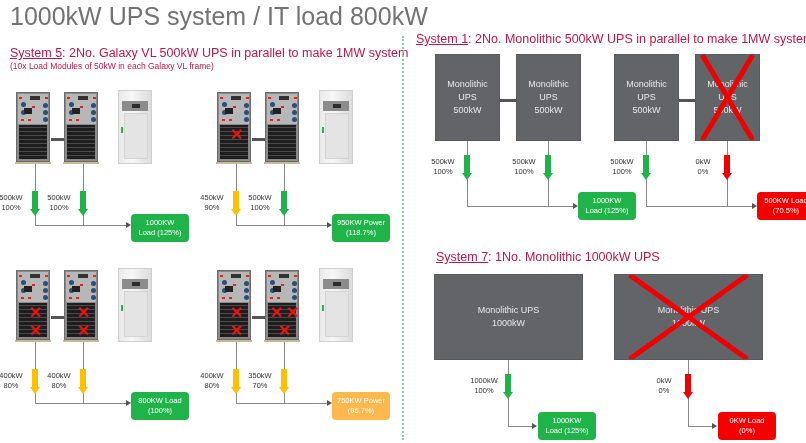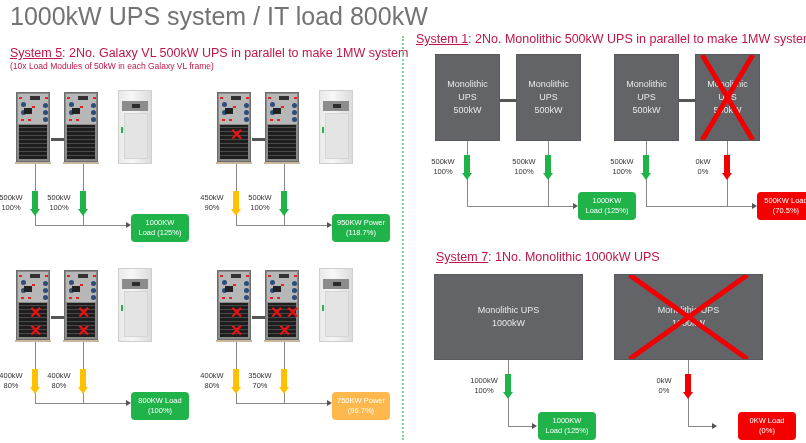--- a/index.html
+++ b/index.html
@@ -451,17 +451,17 @@
     <div class="flow-arrow red abs" style="left: 683px; top: 374px;">
       <div class="shaft"></div>
       <div class="head"></div>
     </div>
     <div class="flabel abs" style="left: 649px; top: 376px; width: 30px;">
       <div>0kW</div>
       <div>0%</div>
     </div>
     <div class="hline abs" style="left: 688px; top: 426px; width: 28px;"></div>
     <div class="arrowhead-r abs" style="left: 712px; top: 423px;"></div>
-    <div class="load r abs" style="left: 738px; top: 412px; width: 58px; height: 28px;">
+    <div class="load r abs" style="left: 718px; top: 412px; width: 58px; height: 28px;">
       <div>0KW Load</div>
       <div>(0%)</div>
     </div>
   </div>
 
 </body></html>

